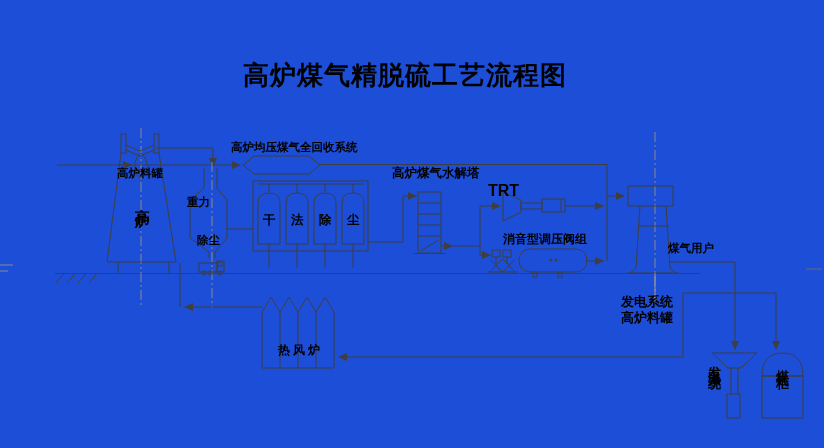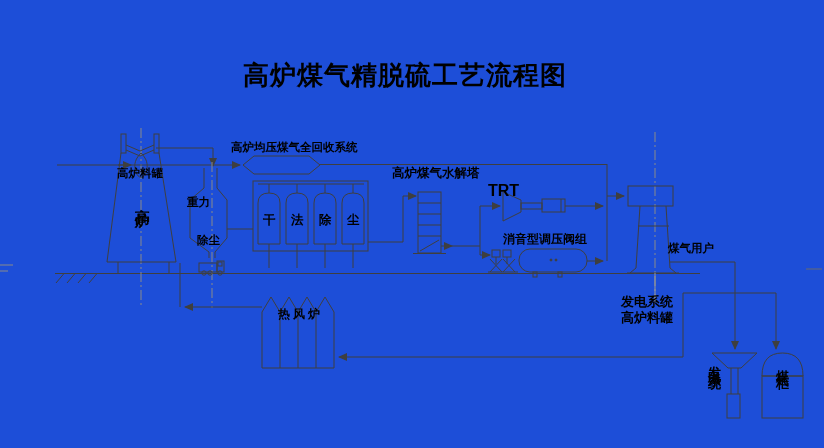--- a/index.html
+++ b/index.html
@@ -270,19 +270,19 @@
 
   <div class="lbl" style="left:488px;top:182px;font-size:16px;">TRT</div>
 
   <div class="lbl" style="left:503px;top:233px;font-size:12px;text-align:right;">消音型调压阀组</div>
 
   <div class="lbl small" style="left:668px;top:242px;">煤气用户</div>
 
   <div class="lbl" style="left:621px;top:295px;font-size:13px;">发电系统</div>
   <div class="lbl" style="left:621px;top:311px;font-size:13px;">高炉料罐</div>
 
-  <div class="lbl" style="left:278px;top:308px;font-size:12px;letter-spacing:3px;">热风炉</div>
+  <div class="lbl" style="left:278px;top:344px;font-size:12px;letter-spacing:3px;">热风炉</div>
 
   <div class="lbl vert" style="left:706px;top:356px;font-size:13px;">发电系统</div>
 
   <div class="lbl vert" style="left:774px;top:360px;font-size:13px;">煤气柜</div>
 
 </div>
 
 </body></html>

